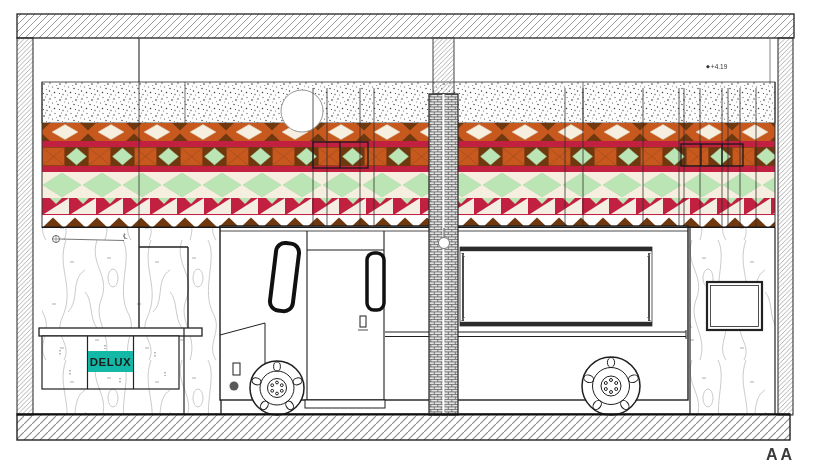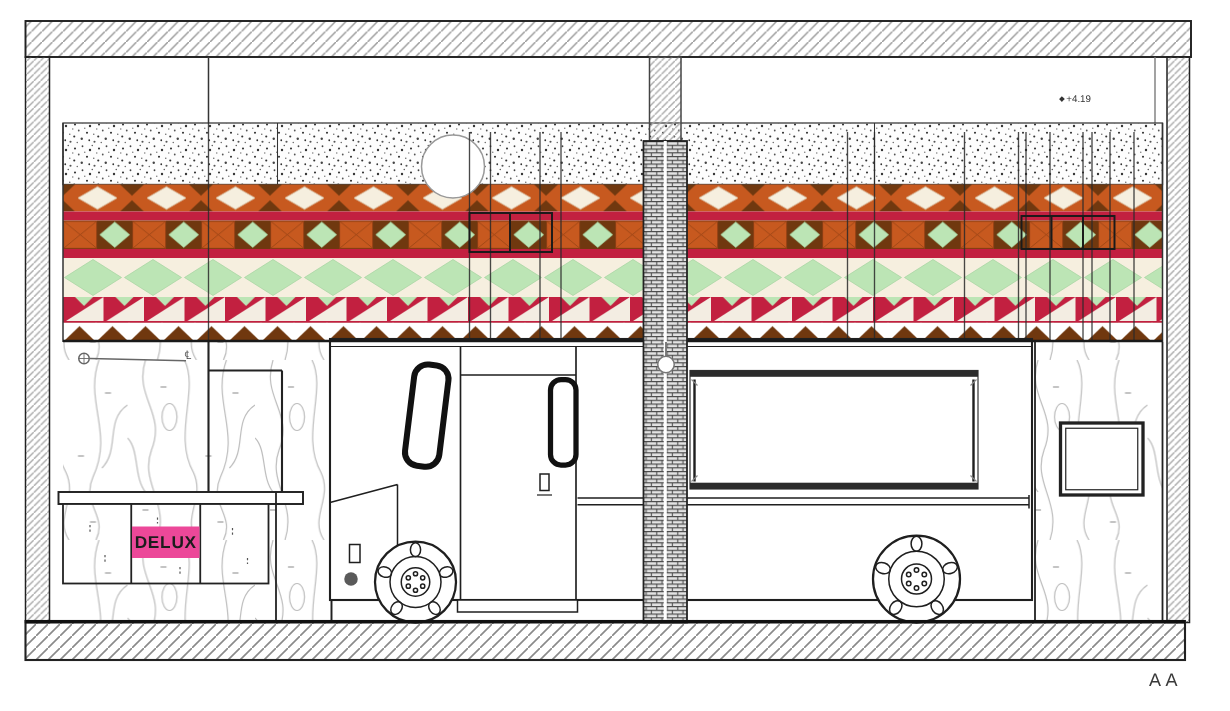--- a/index.html
+++ b/index.html
@@ -1,27 +1,27 @@
 <!DOCTYPE html>
 <html><head>
 <meta charset="utf-8">
 <style>
   html,body{margin:0;padding:0;background:#fff;}
   #canvas{position:relative;width:820px;height:474px;background:#fff;overflow:hidden;
           font-family:"Liberation Sans", sans-serif;}
   #artwork{position:absolute;left:0;top:0;z-index:1;}
   .overlay{position:absolute;z-index:2;color:#222;}
-  #delux-sign{left:88px;top:351px;width:45px;height:21px;background:#ec4899;
+  #delux-sign{left:88px;top:351px;width:45px;height:21px;background:#14b8a6;
               display:flex;align-items:center;justify-content:center;
               font-size:11.5px;font-weight:600;letter-spacing:.5px;color:#1c1c1c;}
   #level-annotation{left:706px;top:63px;display:flex;align-items:center;gap:1px;
                     font-size:6.5px;color:#333;}
   #level-annotation .marker{font-size:5px;line-height:1;color:#333;}
   #centerline-label{left:123px;top:230px;font-size:8px;color:#444;}
-  #section-label{left:766px;top:446px;font-size:12px;letter-spacing:3px;color:#3a3a3a;}
+  #section-label{left:766px;top:446px;font-size:16px;letter-spacing:3px;color:#3a3a3a;font-weight:bold;}
 </style>
 </head>
 <body>
 
 <div id="canvas">
 
 <svg id="artwork" width="820" height="474" viewBox="0 0 820 474">
   <defs>
     <pattern id="hatchS" width="7" height="7" patternUnits="userSpaceOnUse">
       <path d="M0,7 L7,0" stroke="#9a9a9a" stroke-width="1" fill="none"></path>

